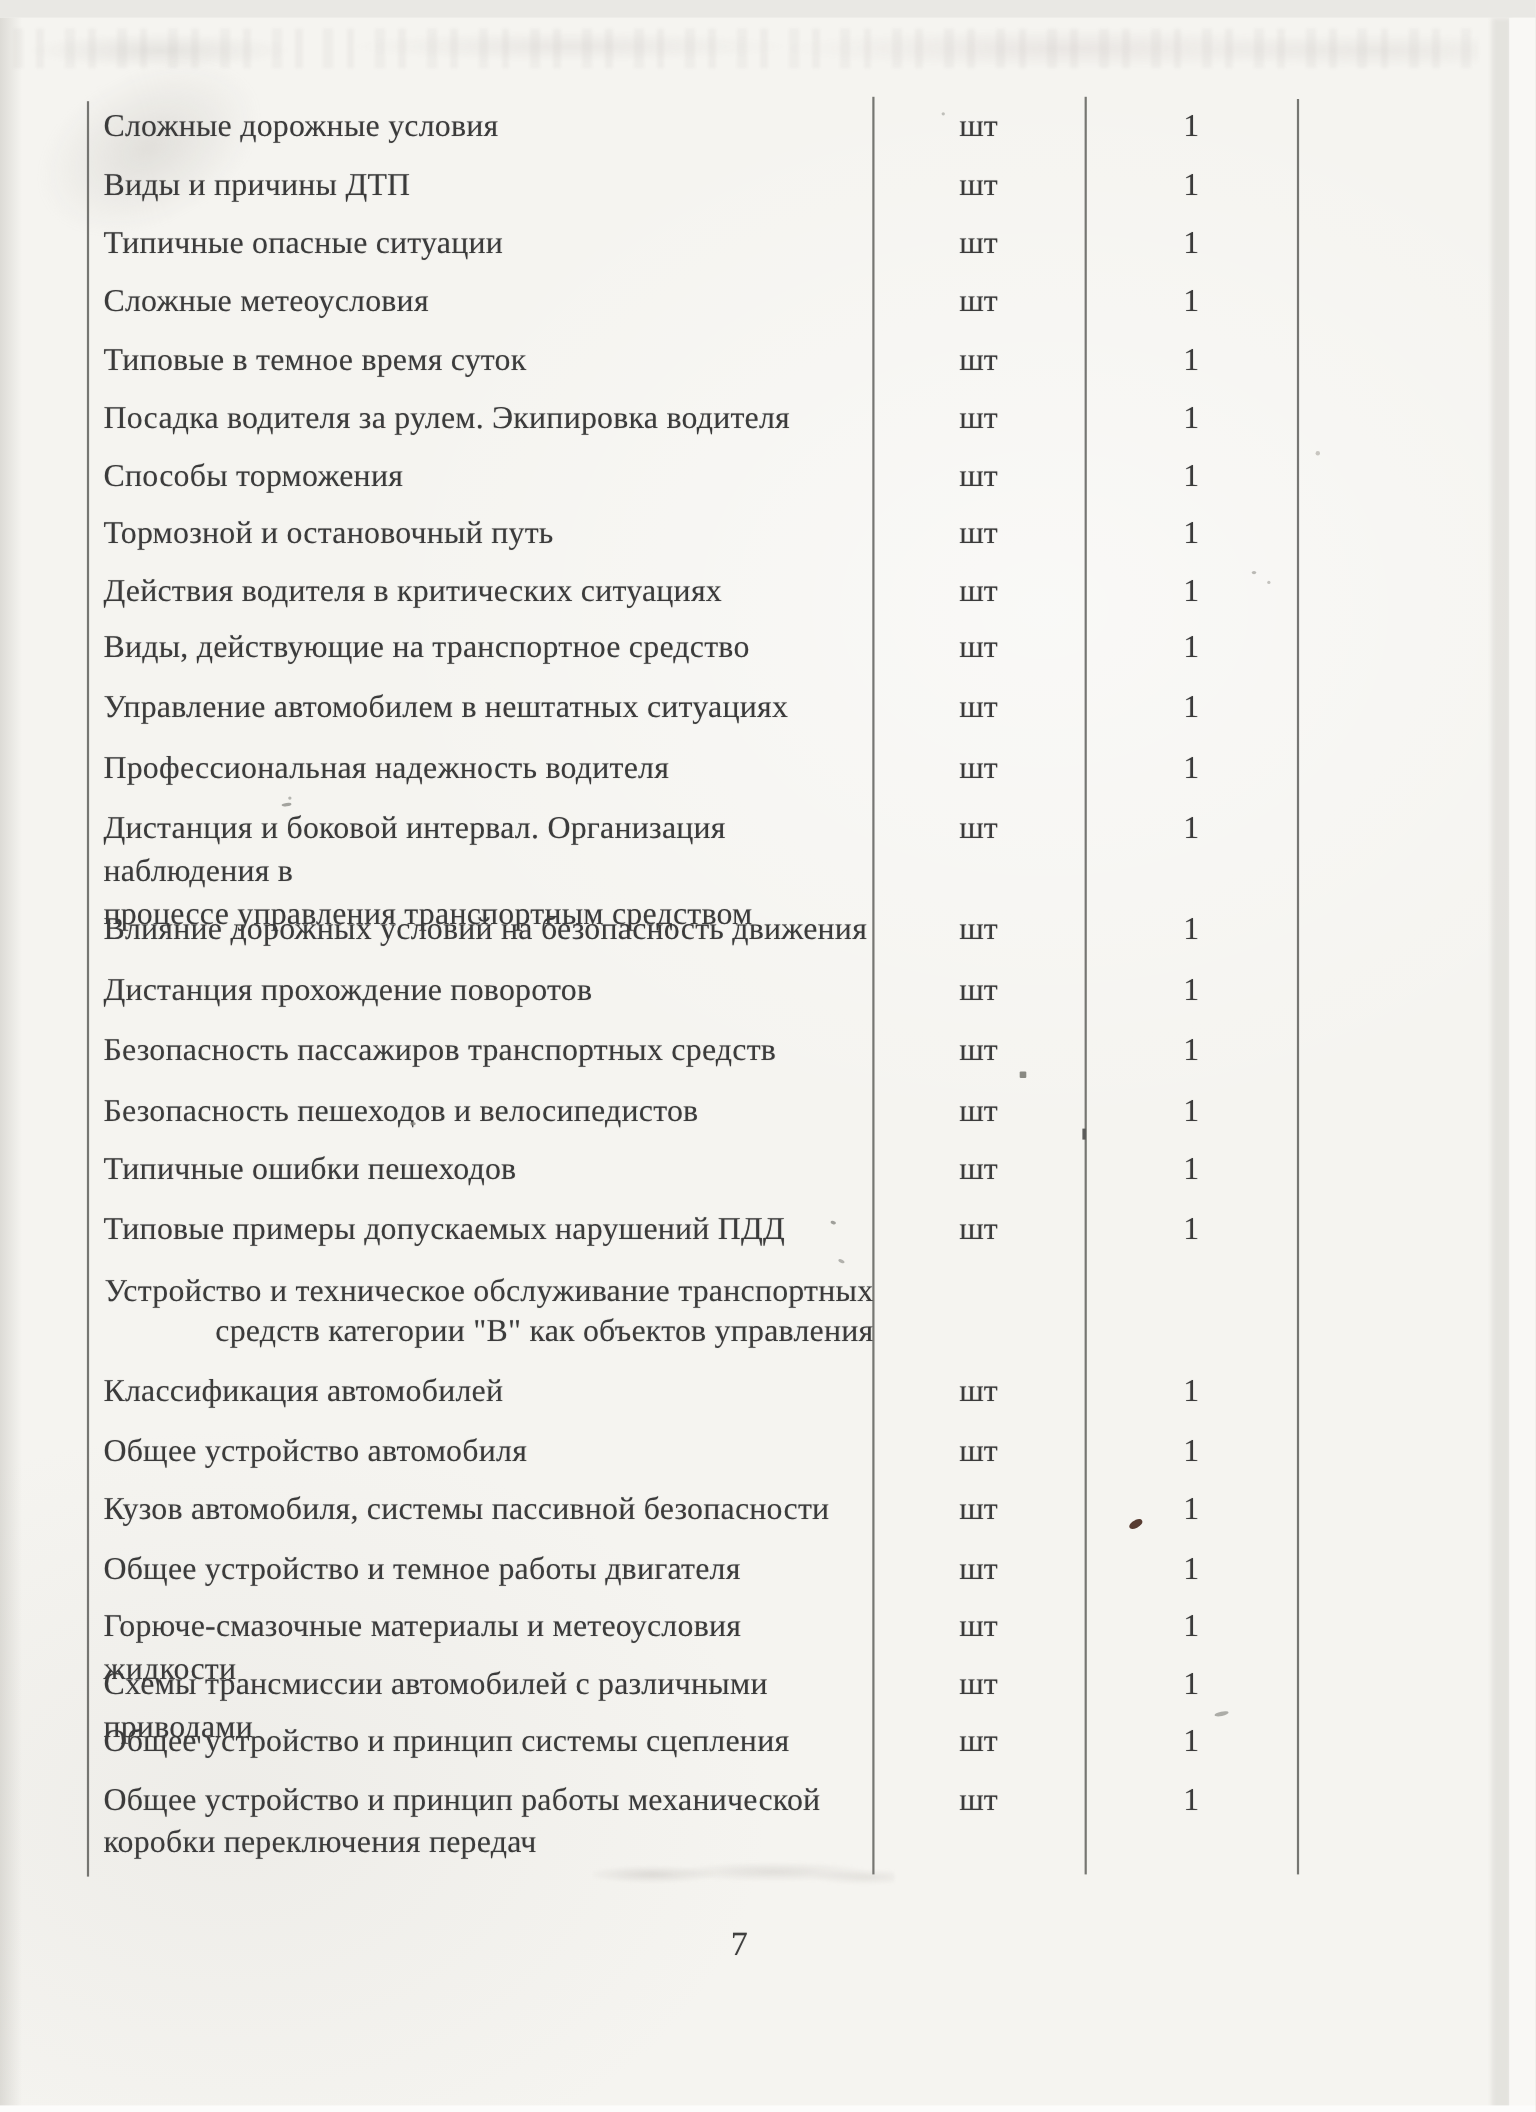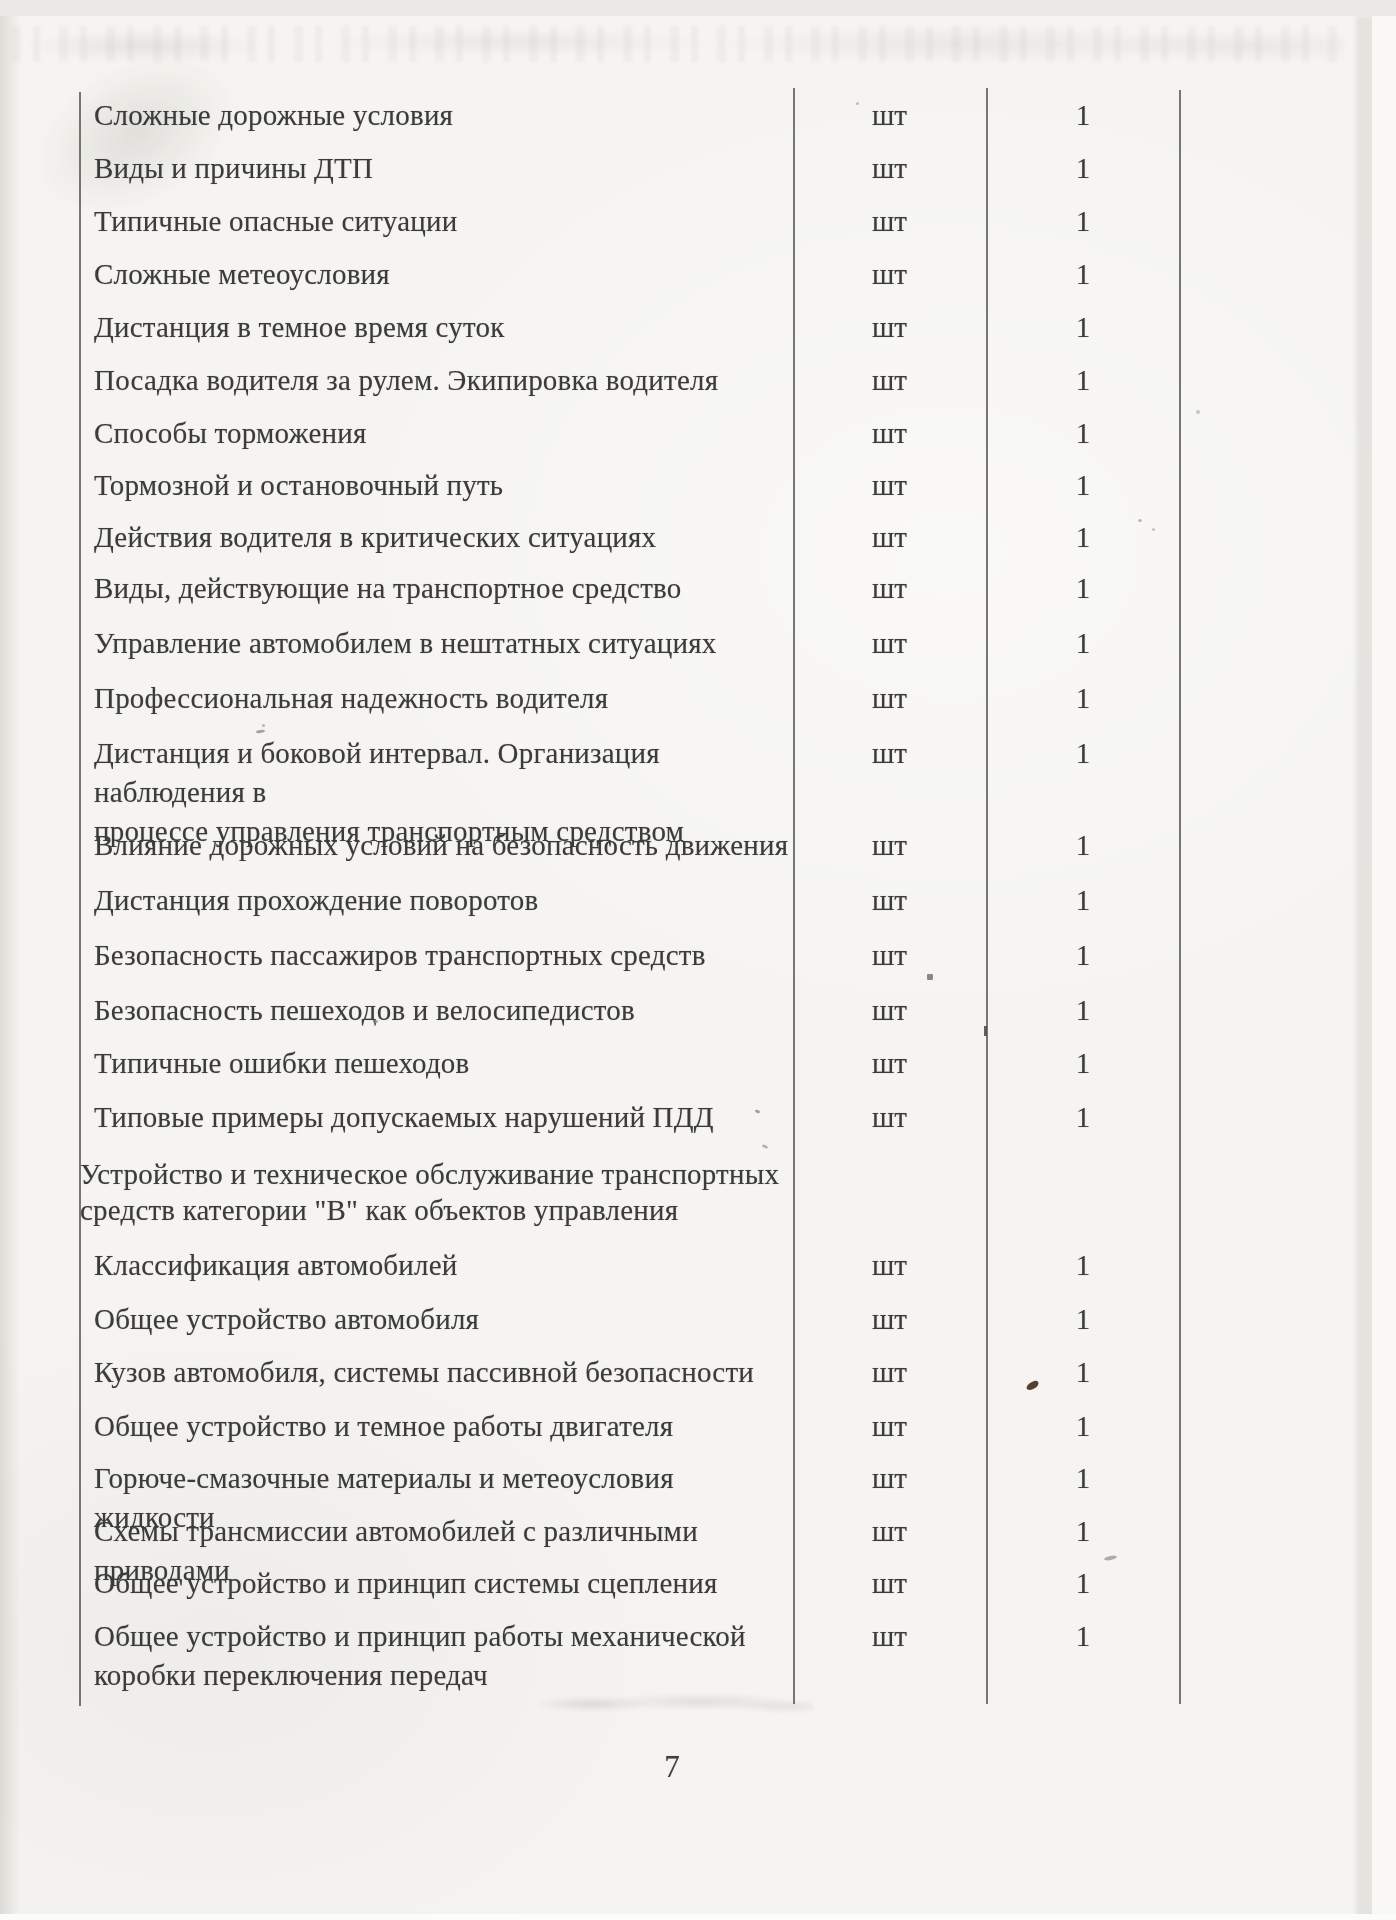--- a/index.html
+++ b/index.html
@@ -56,21 +56,21 @@
   .vline.l4{left:1179px;top:74px;height:1614px;}
   
   .row{position:absolute;left:0;top:0;width:1396px;}
   .cell-label{
     position:absolute;left:94px;width:702px;
     font-size:29px;line-height:39px;letter-spacing:.2px;
     white-space:pre-line;
     text-shadow:0 0 1px rgba(70,70,70,.40);
   }
   .row.section .cell-label{
-    left:80px;width:714px;text-align:left;line-height:36px;
+    left:80px;width:714px;text-align:right;line-height:36px;
   }
   .cell-unit{
     position:absolute;left:795px;width:189px;
     font-size:29px;line-height:39px;text-align:center;
     text-shadow:0 0 1px rgba(70,70,70,.40);
   }
   .cell-qty{
     position:absolute;left:988px;width:190px;
     font-size:29px;line-height:39px;text-align:center;
     text-shadow:0 0 1px rgba(70,70,70,.40);
@@ -114,21 +114,21 @@
     <div class="cell-label">Типичные опасные ситуации</div>
     <div class="cell-unit">шт</div>
     <div class="cell-qty">1</div>
   </div>
       <div class="row" style="top: 239px;">
     <div class="cell-label">Сложные метеоусловия</div>
     <div class="cell-unit">шт</div>
     <div class="cell-qty">1</div>
   </div>
       <div class="row" style="top: 292px;">
-    <div class="cell-label">Дистанция в темное время суток</div>
+    <div class="cell-label">Типовые в темное время суток</div>
     <div class="cell-unit">шт</div>
     <div class="cell-qty">1</div>
   </div>
       <div class="row" style="top: 345px;">
     <div class="cell-label">Посадка водителя за рулем. Экипировка водителя</div>
     <div class="cell-unit">шт</div>
     <div class="cell-qty">1</div>
   </div>
       <div class="row" style="top: 398px;">
     <div class="cell-label">Способы торможения</div>

